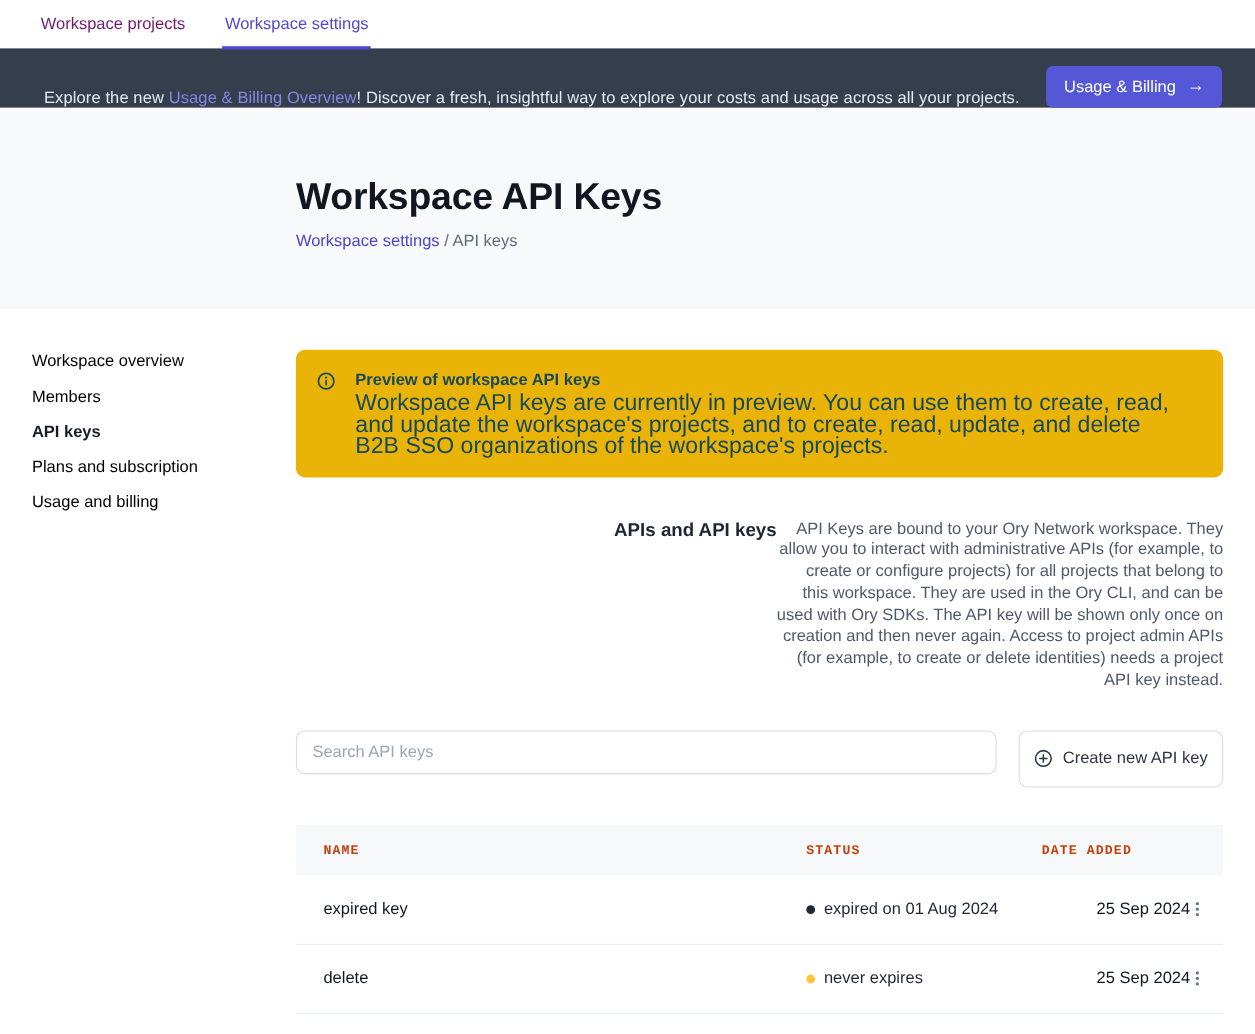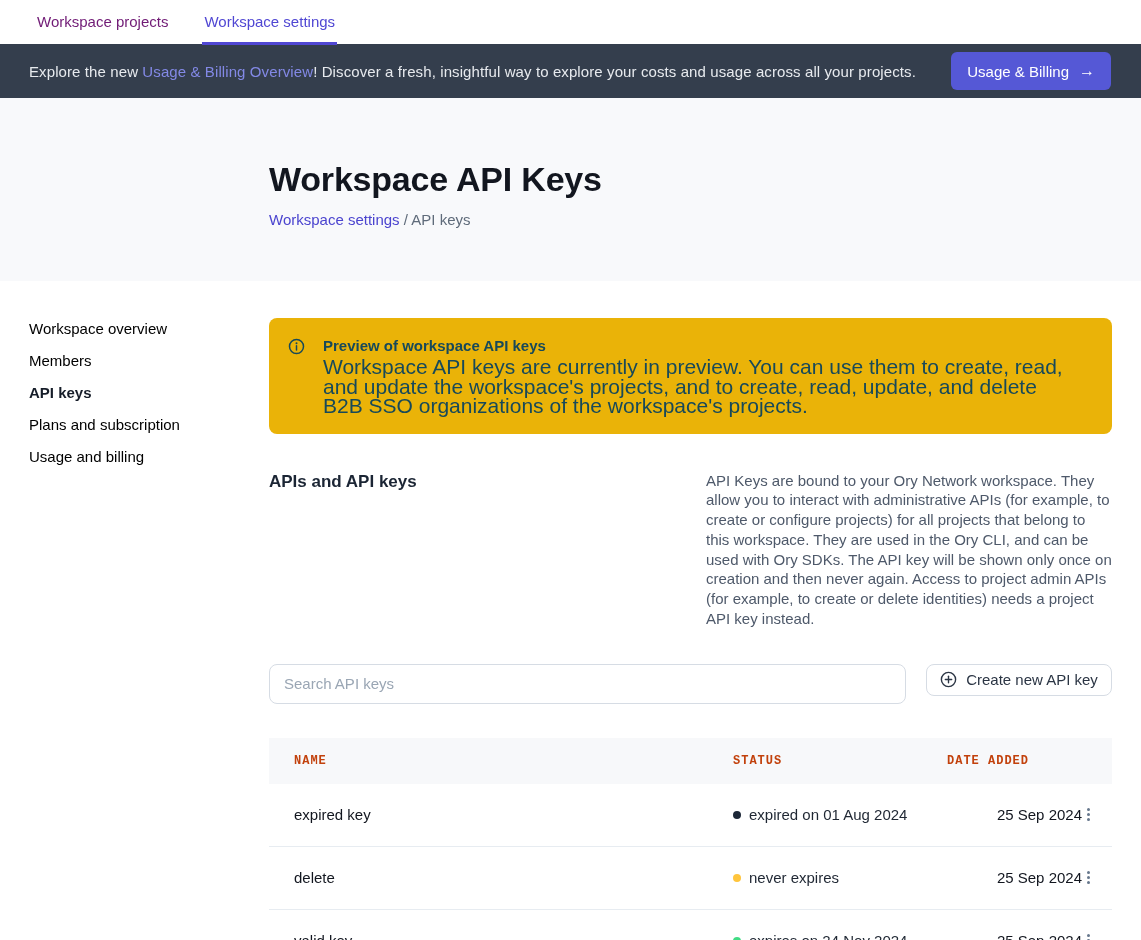--- a/index.html
+++ b/index.html
@@ -5,21 +5,21 @@
   * { margin: 0; padding: 0; box-sizing: border-box; }
   html, body { width: 1141px; height: 940px; background: #ffffff; overflow: hidden; }
   body { font-family: "Liberation Sans", "DejaVu Sans", sans-serif; color: #12161f; }
 
   
   .topnav { height: 44px; background: #ffffff; display: flex; align-items: stretch; padding-left: 35px; gap: 32px; }
   .topnav .tab { display: flex; align-items: center; font-size: 15px; color: #701a75; cursor: pointer; border-bottom: 3px solid transparent; padding: 0 2px; margin-bottom: -1px; }
   .topnav .tab.active { color: #5047d3; border-bottom-color: #5047d3; font-weight: 400; }
 
   
-  .banner { height: 54px; background: #343e4d; display: flex; align-items: center; padding: 0 30px 0 29px; gap: 16px; }
+  .banner { height: 54px; background: #343e4d; display: flex; align-items: flex-end; padding: 0 30px 0 40px; gap: 16px; }
   .banner-text { flex: 1; font-size: 15px; color: #e7eaee; letter-spacing: 0.1px; }
   .banner-text a { color: #8389e6; text-decoration: none; cursor: pointer; }
   .banner-btn { background: #5558d6; color: #ffffff; border: none; border-radius: 6px; height: 38px; padding: 0 16px; font-size: 15px; font-family: inherit; display: flex; align-items: center; gap: 10px; cursor: pointer; font-weight: 500; }
   .banner-btn .arrow { font-size: 16px; }
 
   
   .hero { height: 183px; background: #f8f9fb; padding: 62px 30px 0 269px; }
   .hero h1 { font-size: 34px; font-weight: 700; color: #12161f; letter-spacing: -0.2px; }
   .breadcrumb { margin-top: 12px; font-size: 15px; color: #5f6b7a; }
   .breadcrumb a { color: #4b44cf; text-decoration: none; cursor: pointer; }
@@ -31,29 +31,29 @@
   .sidebar .item.active { color: #161d29; font-weight: 700; }
   .content { width: 843px; padding-top: 37px; }
 
   
   .alert { background: #eab308; border-radius: 8px; padding: 18px 33px 18px 19px; display: flex; gap: 18px; color: #17495a; }
   .alert .info-icon { flex-shrink: 0; margin-top: 2px; }
   .alert-title { font-size: 15px; font-weight: 700; line-height: 20px; }
   .alert-body { font-size: 21px; line-height: 19.5px; margin-top: 1px; }
 
   
-  .section-row { display: flex; margin-top: 37px; }
+  .section-row { display: flex; margin-top: 37px; text-align: right; }
   .section-row h2 { flex: 1; font-size: 17px; font-weight: 600; color: #1b2534; line-height: 22px; }
   .section-desc { width: 406px; font-size: 15px; line-height: 19.8px; color: #4e596a; }
 
   
   .controls { display: flex; gap: 20px; margin-top: 35px; }
   .search-input { flex: 1; height: 40px; border: 1px solid #d6dce4; border-radius: 8px; padding: 12px 14px; font-size: 15px; font-family: inherit; color: #12161f; background: #ffffff; outline: none; }
   .search-input::placeholder { color: #9aa6b4; }
-  .create-btn { width: 186px; height: 32px; background: #ffffff; border: 1px solid #d6dce4; border-radius: 8px; font-size: 15px; font-family: inherit; color: #2b3544; display: flex; align-items: center; justify-content: center; gap: 9px; cursor: pointer; }
+  .create-btn { width: 186px; height: 52px; background: #ffffff; border: 1px solid #d6dce4; border-radius: 8px; font-size: 15px; font-family: inherit; color: #2b3544; display: flex; align-items: center; justify-content: center; gap: 9px; cursor: pointer; }
 
   
   .table { margin-top: 34px; }
   .thead { display: grid; grid-template-columns: 439px 214px 135px 1fr; height: 46px; align-items: center; background: #f7f8fa; padding-left: 25px; }
   .th { font-family: "Liberation Mono", "DejaVu Sans Mono", monospace; font-size: 12px; letter-spacing: 1px; color: #c2410c; font-weight: 700; }
   .trow { display: grid; grid-template-columns: 439px 214px 135px 1fr; height: 63px; align-items: center; padding-left: 25px; border-bottom: 1px solid #e7ecf1; }
   .cell-name { font-size: 15px; color: #12161f; }
   .cell-status { display: flex; align-items: center; gap: 8px; font-size: 15px; color: #1f2733; }
   .status-dot { width: 8px; height: 8px; border-radius: 50%; flex-shrink: 0; }
   .cell-date { font-size: 15px; color: #12161f; text-align: right; }

